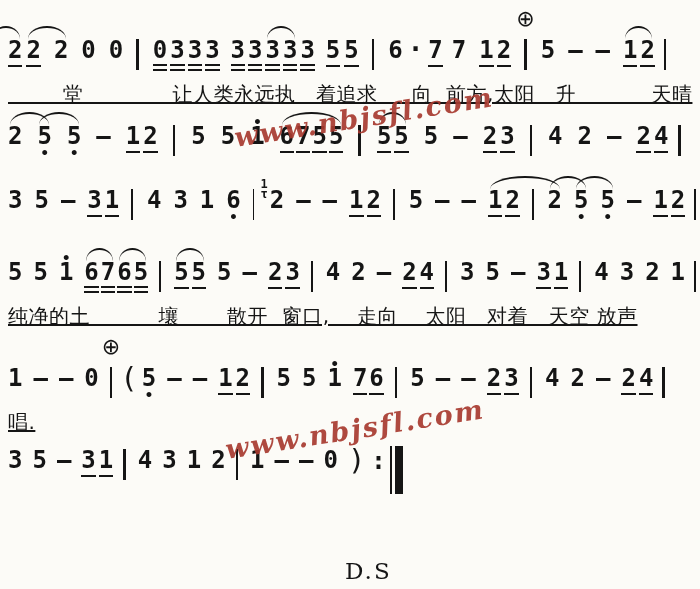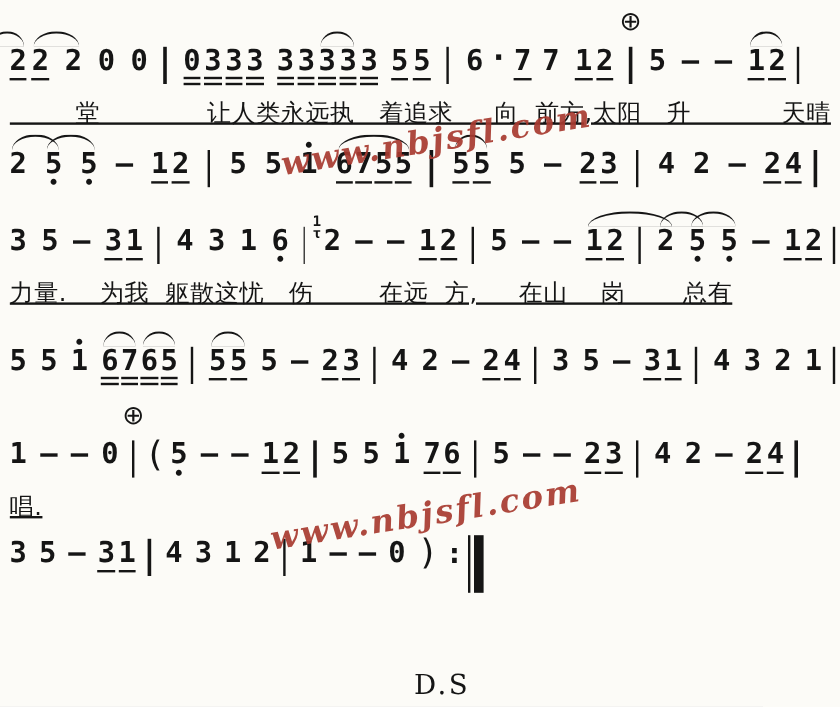--- a/index.html
+++ b/index.html
@@ -191,21 +191,20 @@
           <span class="tok" style="margin-right: 12px;">5<span class="dotB">•</span></span>
           <span class="tok" style="margin-right: 12px;">5<span class="dotB">•</span></span>
           <span class="tok dash" style="margin-right: 12px;">–</span>
           <span class="tok u1" style="margin-right: 3px;">1</span>
           <span class="tok u1" style="margin-right: 9px;">2</span>
           <span class="tok bar" style="margin-right: 0px;"></span>
           <div class="arc" style="left: 482.1px; width: 69.8px;"></div>
           <div class="arc" style="left: 542.1px; width: 35.8px;"></div>
           <div class="arc" style="left: 568.1px; width: 36.8px;"></div>
         </div>
-        <div class="lyrics">力量.    为我  躯散这忧   伤        在远  方,     在山    岗       总有</div>
       </div>
       <div class="music-system">
         <div class="notes-row">
           <span class="tok" style="margin-right: 11px;">5</span>
           <span class="tok" style="margin-right: 11px;">5</span>
           <span class="tok" style="margin-right: 11px;">1<span class="dotA">•</span></span>
           <span class="tok u2" style="margin-right: 2px;">6</span>
           <span class="tok u2" style="margin-right: 2px;">7</span>
           <span class="tok u2" style="margin-right: 2px;">6</span>
           <span class="tok u2" style="margin-right: 11px;">5</span>
@@ -231,20 +230,21 @@
           <span class="tok bar" style="margin-right: 13px;"></span>
           <span class="tok" style="margin-right: 11px;">4</span>
           <span class="tok" style="margin-right: 11px;">3</span>
           <span class="tok" style="margin-right: 11px;">2</span>
           <span class="tok" style="margin-right: 9px;">1</span>
           <span class="tok bar" style="margin-right: 0px;"></span>
           <div class="arc" style="left: 78.1px; width: 26.8px;"></div>
           <div class="arc" style="left: 111.1px; width: 26.8px;"></div>
           <div class="arc" style="left: 168.1px; width: 27.8px;"></div>
         </div>
+        <div class="lyrics">纯净的土          壤       散开  窗口,    走向    太阳   对着   天空 放声</div>
       </div>
       <div class="music-system">
         <div class="notes-row">
           <span class="tok" style="margin-right: 11px;">1</span>
           <span class="tok dash" style="margin-right: 11px;">–</span>
           <span class="tok dash" style="margin-right: 11px;">–</span>
           <span class="tok" style="margin-right: 11px;">0</span>
           <span class="tok bar" style="margin-right: 8px;">
             <span class="coda">⊕</span>
           </span>

